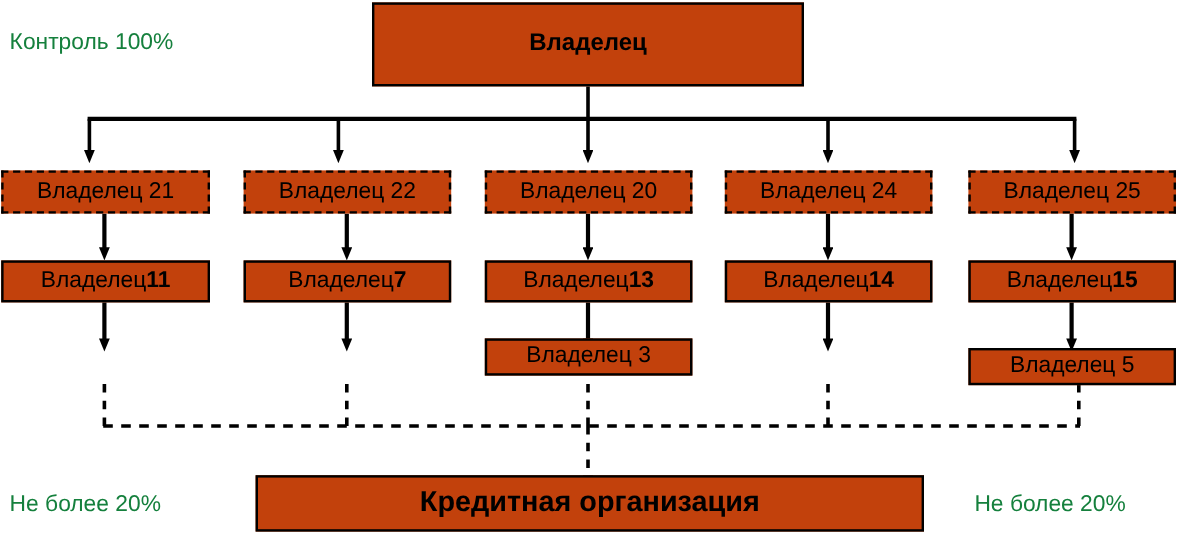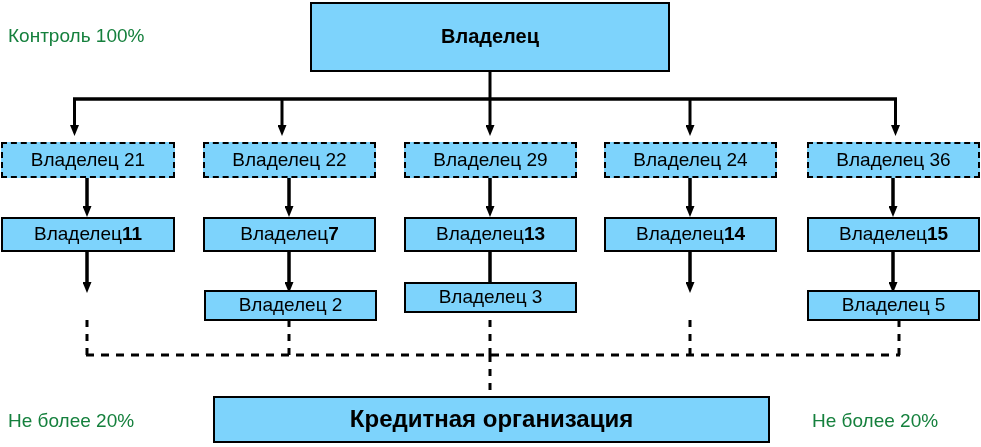--- a/index.html
+++ b/index.html
@@ -24,21 +24,21 @@
     pointer-events: none;
   }
   .node {
     position: absolute;
     box-sizing: border-box;
     display: flex;
     align-items: center;
     justify-content: center;
     text-align: center;
     color: #000000;
-    background: #7dd3fc;
+    background: #c2410c;
     line-height: 1.18;
     white-space: pre-line;
     z-index: 2;
   }
   .node.solid {
     border: 2px solid #000000;
   }
   .node.dashed {
     border: 2px dashed #000000;
   }
@@ -130,48 +130,45 @@
     <span>Владелец</span>
   </div>
 
   <div class="node dashed level2" style="left:1px; top:142px; width:174px; height:36px;">
     <span>Владелец 21</span>
   </div>
   <div class="node dashed level2" style="left:203px; top:142px; width:173px; height:36px;">
     <span>Владелец 22</span>
   </div>
   <div class="node dashed level2" style="left:404px; top:142px; width:173px; height:36px;">
-    <span>Владелец 29</span>
+    <span>Владелец 20</span>
   </div>
   <div class="node dashed level2" style="left:604px; top:142px; width:173px; height:36px;">
     <span>Владелец 24</span>
   </div>
   <div class="node dashed level2" style="left:807px; top:142px; width:173px; height:36px;">
-    <span>Владелец 36</span>
+    <span>Владелец 25</span>
   </div>
 
   <div class="node solid level1" style="left:1px; top:217px; width:174px; height:35px;">
     <span>Владелец </span><b>11</b>
   </div>
   <div class="node solid level1" style="left:203px; top:217px; width:173px; height:35px;">
     <span>Владелец </span><b>7</b>
   </div>
   <div class="node solid level1" style="left:404px; top:217px; width:173px; height:35px;">
     <span>Владелец </span><b>13</b>
   </div>
   <div class="node solid level1" style="left:604px; top:217px; width:173px; height:35px;">
     <span>Владелец </span><b>14</b>
   </div>
   <div class="node solid level1" style="left:807px; top:217px; width:173px; height:35px;">
     <span>Владелец </span><b>15</b>
   </div>
 
-  <div class="node solid level0" style="left:204px; top:290px; width:173px; height:31px;">
-    <span>Владелец 2</span>
-  </div>
   <div class="node solid level0" style="left:404px; top:282px; width:173px; height:31px;">
     <span>Владелец 3</span>
   </div>
   <div class="node solid level0" style="left:807px; top:290px; width:173px; height:31px;">
     <span>Владелец 5</span>
   </div>
 
   <div class="node solid bank" style="left:213px; top:396px; width:557px; height:47px;">
     <span>Кредитная организация</span>
   </div>

